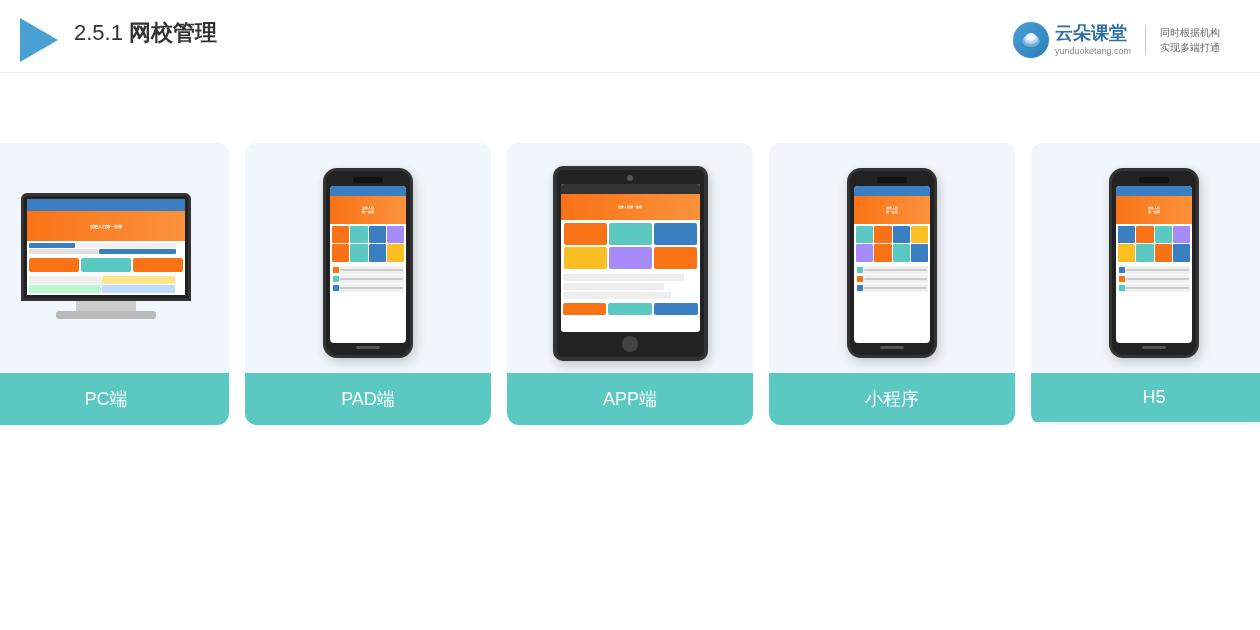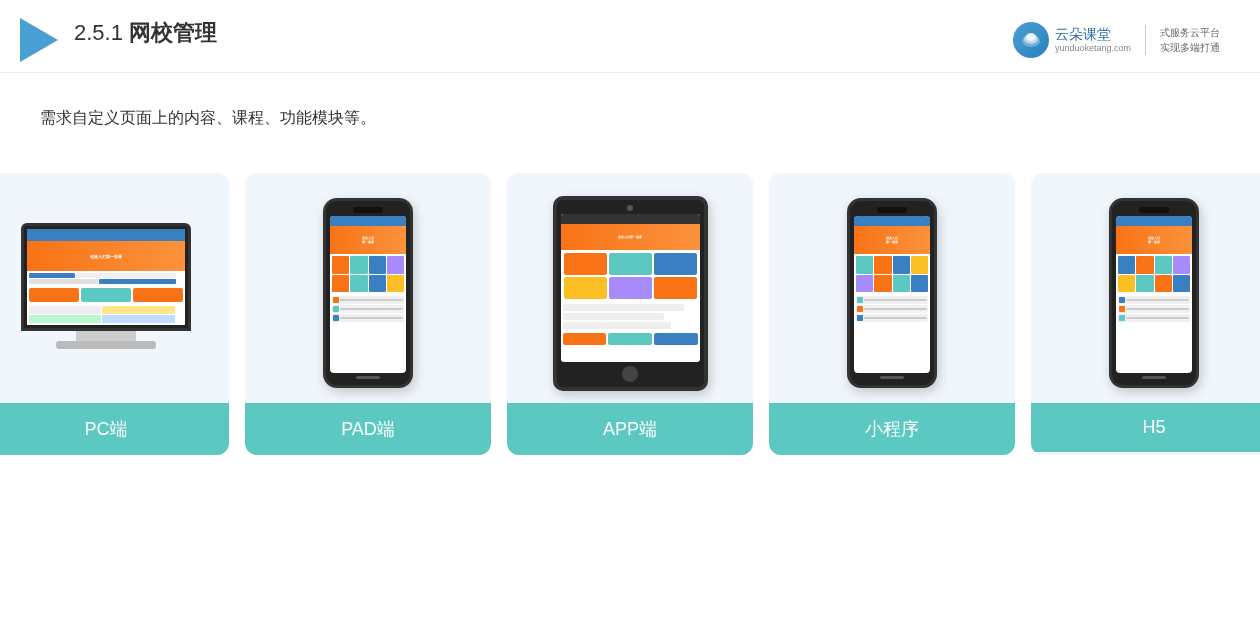--- a/index.html
+++ b/index.html
@@ -60,23 +60,23 @@
       color: white;
       font-size: 10px;
       font-weight: bold;
     }
     .brand-text {
       display: flex;
       flex-direction: column;
       line-height: 1.3;
     }
     .brand-name {
-      font-size: 14px;
+      font-size: 18px;
       color: #2c6ea8;
-      font-weight: normal;
+      font-weight: bold;
     }
     .brand-url {
       font-size: 9px;
       color: #888;
     }
     .brand-divider {
       width: 1px;
       height: 30px;
       background: #ccc;
       margin: 0 6px;
@@ -404,28 +404,27 @@
           <ellipse cx="11" cy="8" rx="5" ry="4" fill="white" opacity="0.8"></ellipse>
         </svg>
       </div>
       <div class="brand-text">
         <span class="brand-name">云朵课堂</span>
         <span class="brand-url">yunduoketang.com</span>
       </div>
     </div>
     <div class="brand-divider"></div>
     <div class="brand-slogan">
-      <div>式服务云平台</div>
+      <div>同时根据机构</div>
       <div>实现多端打通</div>
     </div>
   </div>
 </div>
 
 <div class="description">
-  <div>需求自定义页面上的内容、课程、功能模块等。</div>
 </div>
 
 <div class="cards-container">
 
   <div class="card">
     <div class="card-image-area">
       <div class="monitor">
         <div class="monitor-screen-outer">
           <div class="monitor-screen-inner">
             <div class="screen-content">

